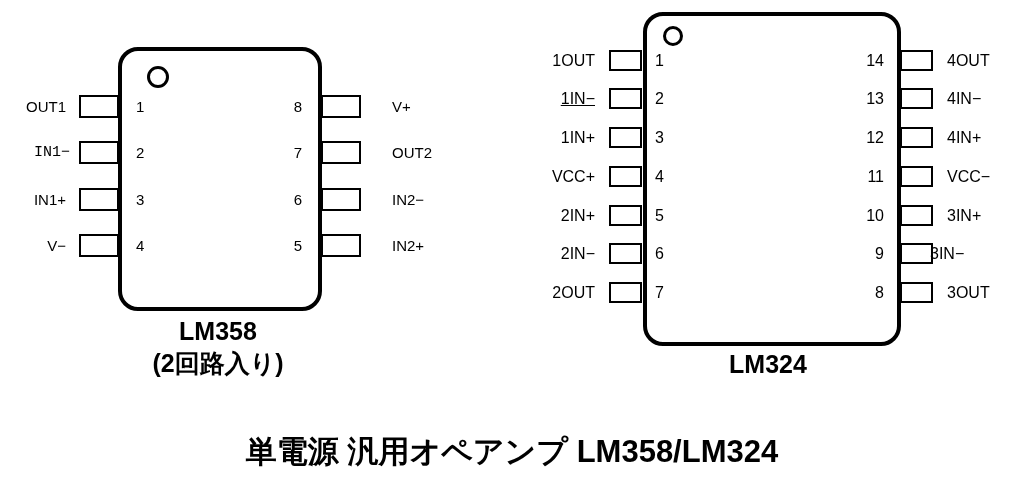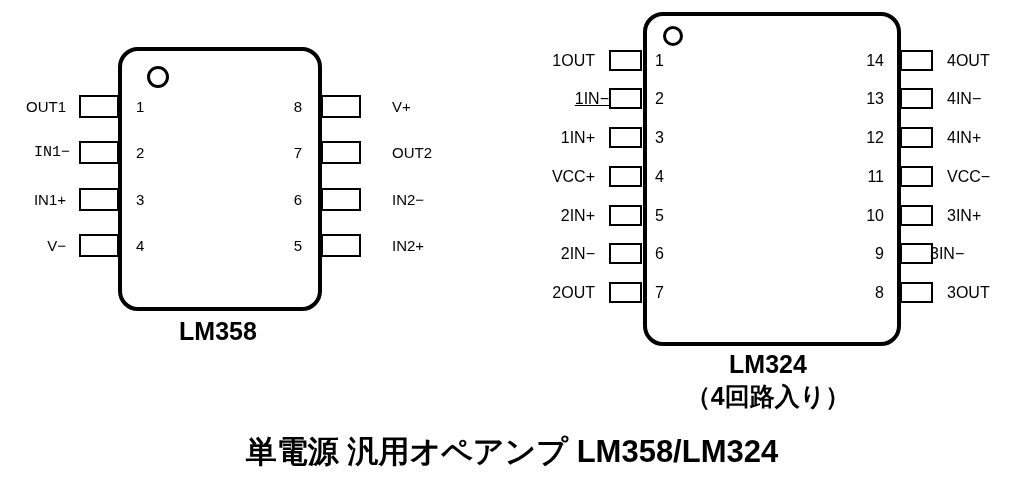--- a/index.html
+++ b/index.html
@@ -64,34 +64,35 @@
     <span class="t358" style="left:392px; top:188px;">IN2−</span>
 
     <span class="t358 ra" style="left:0; top:234px; width:66px;">V−</span>
     <span class="lead lead358" style="left:79px; top:234px;"></span>
     <span class="t358" style="left:136px; top:234px;">4</span>
     <span class="t358 ra" style="left:272px; top:234px; width:30px;">5</span>
     <span class="lead lead358" style="left:321px; top:234px;"></span>
     <span class="t358" style="left:392px; top:234px;">IN2+</span>
 
     <div class="cap" style="left:118px; top:316px; width:200px;">LM358</div>
+    <div class="cap" style="left:118px; top:348px; width:200px;">(2回路入り)</div>
   </div>
 
   <div class="chip-group" style="left:512px; width:512px;">
     <div class="chip-body" style="left:131px; top:12px; width:250px; height:326px;"></div>
     <div class="index-dot" style="left:151px; top:26px; width:14px; height:14px;"></div>
 
     <span class="t324 ra" style="left:0; top:50px; width:83px;">1OUT</span>
     <span class="lead lead324" style="left:97px; top:50px;"></span>
     <span class="t324" style="left:143px; top:50px;">1</span>
     <span class="t324 ra" style="left:341px; top:50px; width:31px;">14</span>
     <span class="lead lead324" style="left:388px; top:50px;"></span>
     <span class="t324" style="left:435px; top:50px;text-align:right;">4OUT</span>
 
-    <span class="t324 ra" style="left:14px; top:88px; width:83px;text-decoration:underline;">1IN−</span>
+    <span class="t324 ra" style="left:0; top:88px; width:83px;text-decoration:underline;">1IN−</span>
     <span class="lead lead324" style="left:97px; top:88px;"></span>
     <span class="t324" style="left:143px; top:88px;">2</span>
     <span class="t324 ra" style="left:341px; top:88px; width:31px;">13</span>
     <span class="lead lead324" style="left:388px; top:88px;"></span>
     <span class="t324" style="left:435px; top:88px;">4IN−</span>
 
     <span class="t324 ra" style="left:0; top:127px; width:83px;">1IN+</span>
     <span class="lead lead324" style="left:97px; top:127px;"></span>
     <span class="t324" style="left:143px; top:127px;">3</span>
     <span class="t324 ra" style="left:341px; top:127px; width:31px;">12</span>
@@ -120,18 +121,17 @@
     <span class="t324" style="left:418px; top:243px;">3IN−</span>
 
     <span class="t324 ra" style="left:0; top:282px; width:83px;">2OUT</span>
     <span class="lead lead324" style="left:97px; top:282px;"></span>
     <span class="t324" style="left:143px; top:282px;">7</span>
     <span class="t324 ra" style="left:341px; top:282px; width:31px;">8</span>
     <span class="lead lead324" style="left:388px; top:282px;"></span>
     <span class="t324" style="left:435px; top:282px;">3OUT</span>
 
     <div class="cap" style="left:131px; top:349px; width:250px;">LM324</div>
-    <div class="cap" style="left:131px; top:381px; width:250px;">（4回路入り）</div>
   </div>
 
   <div class="main-title">単電源 汎用オペアンプ LM358/LM324</div>
 
 </div>
 
 </body></html>

